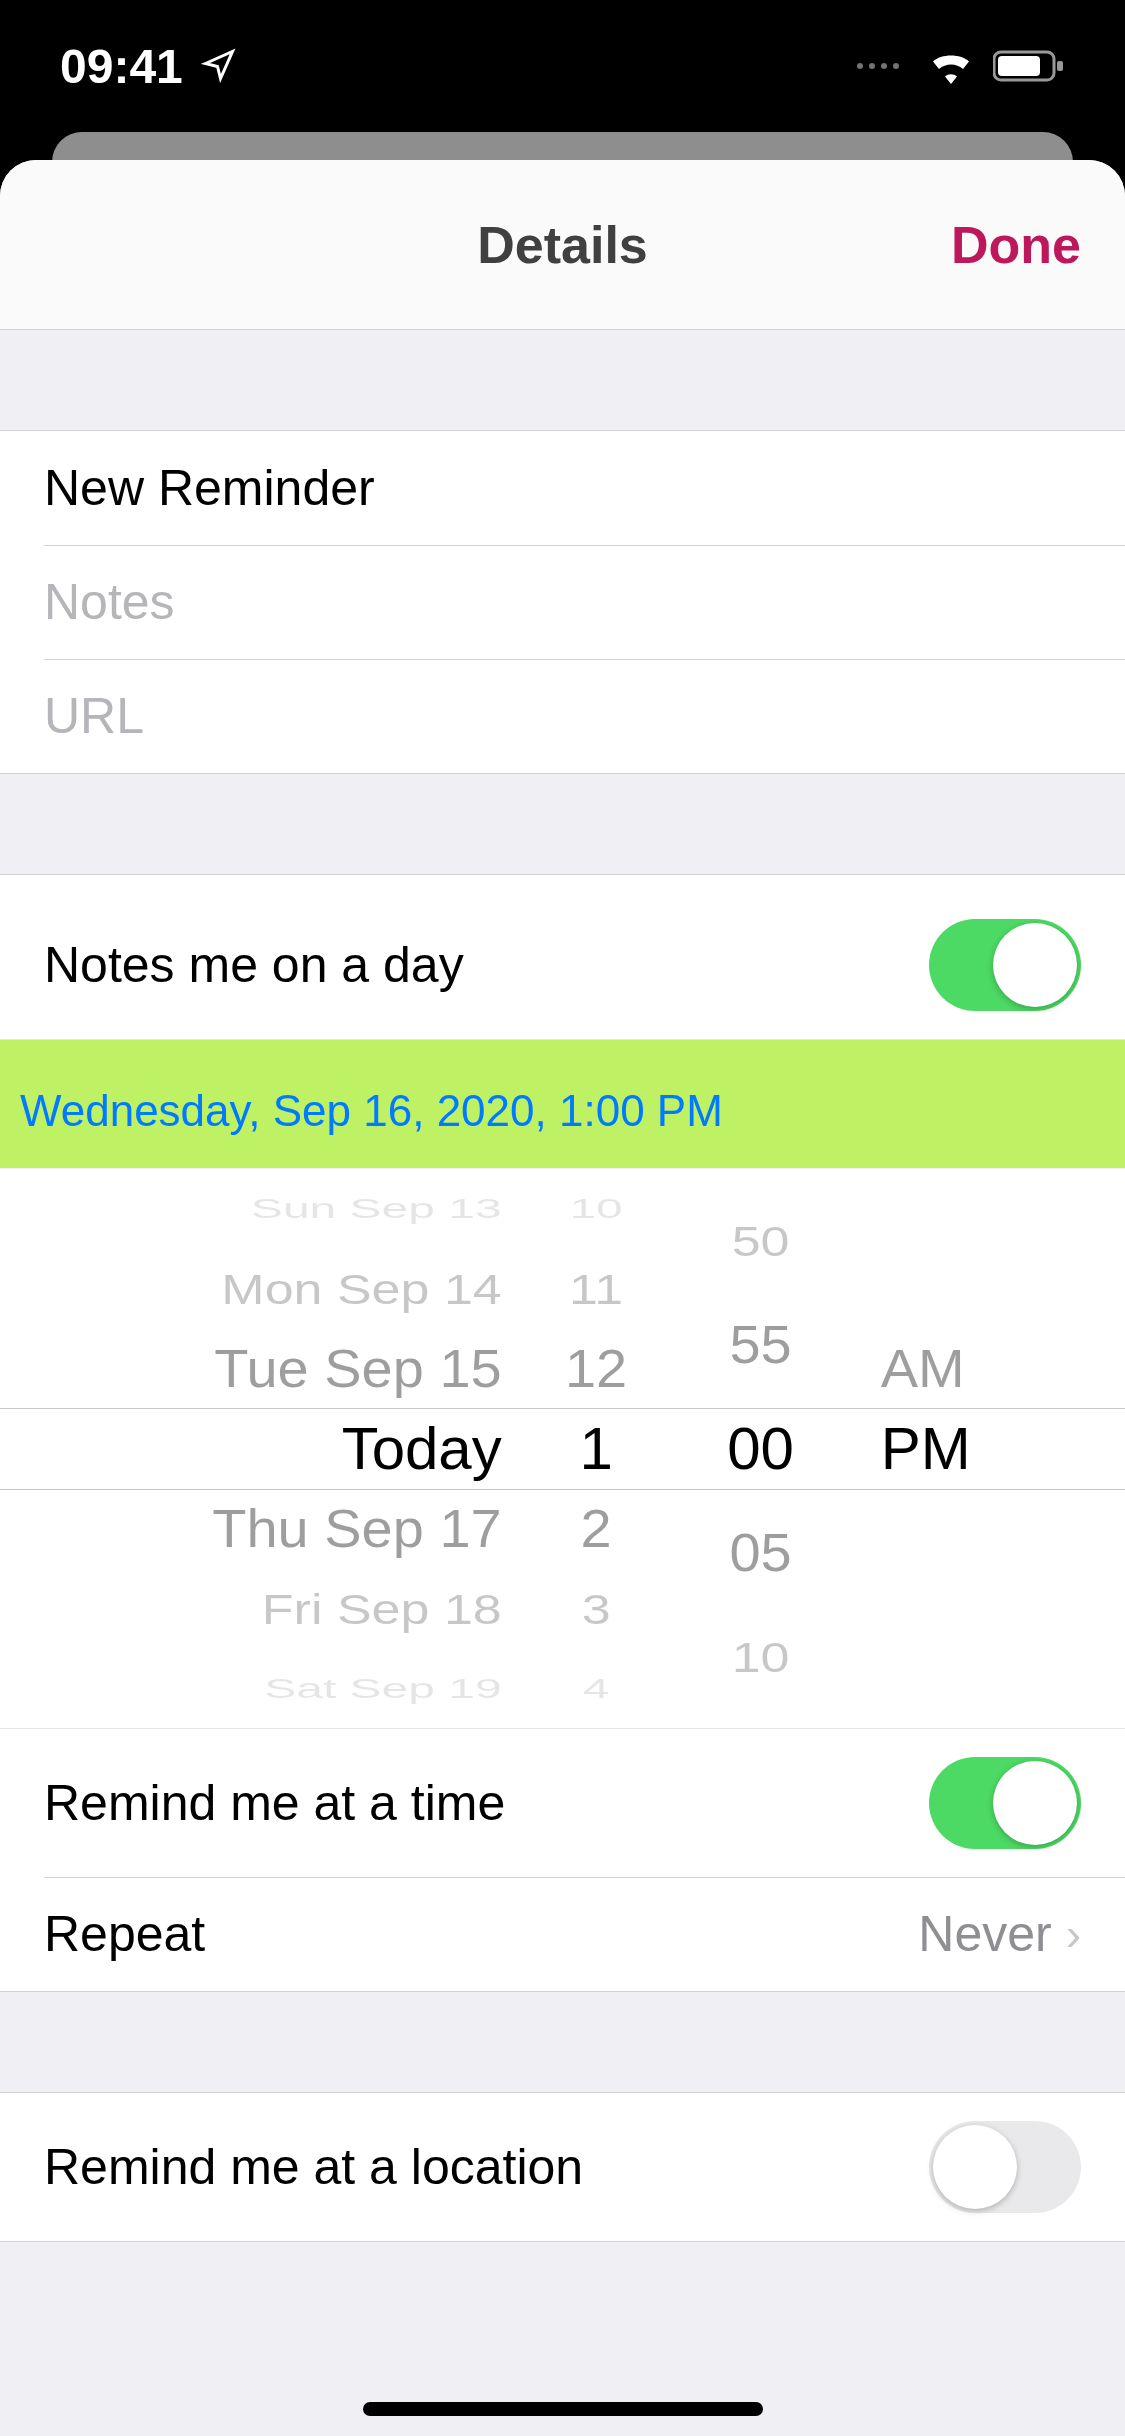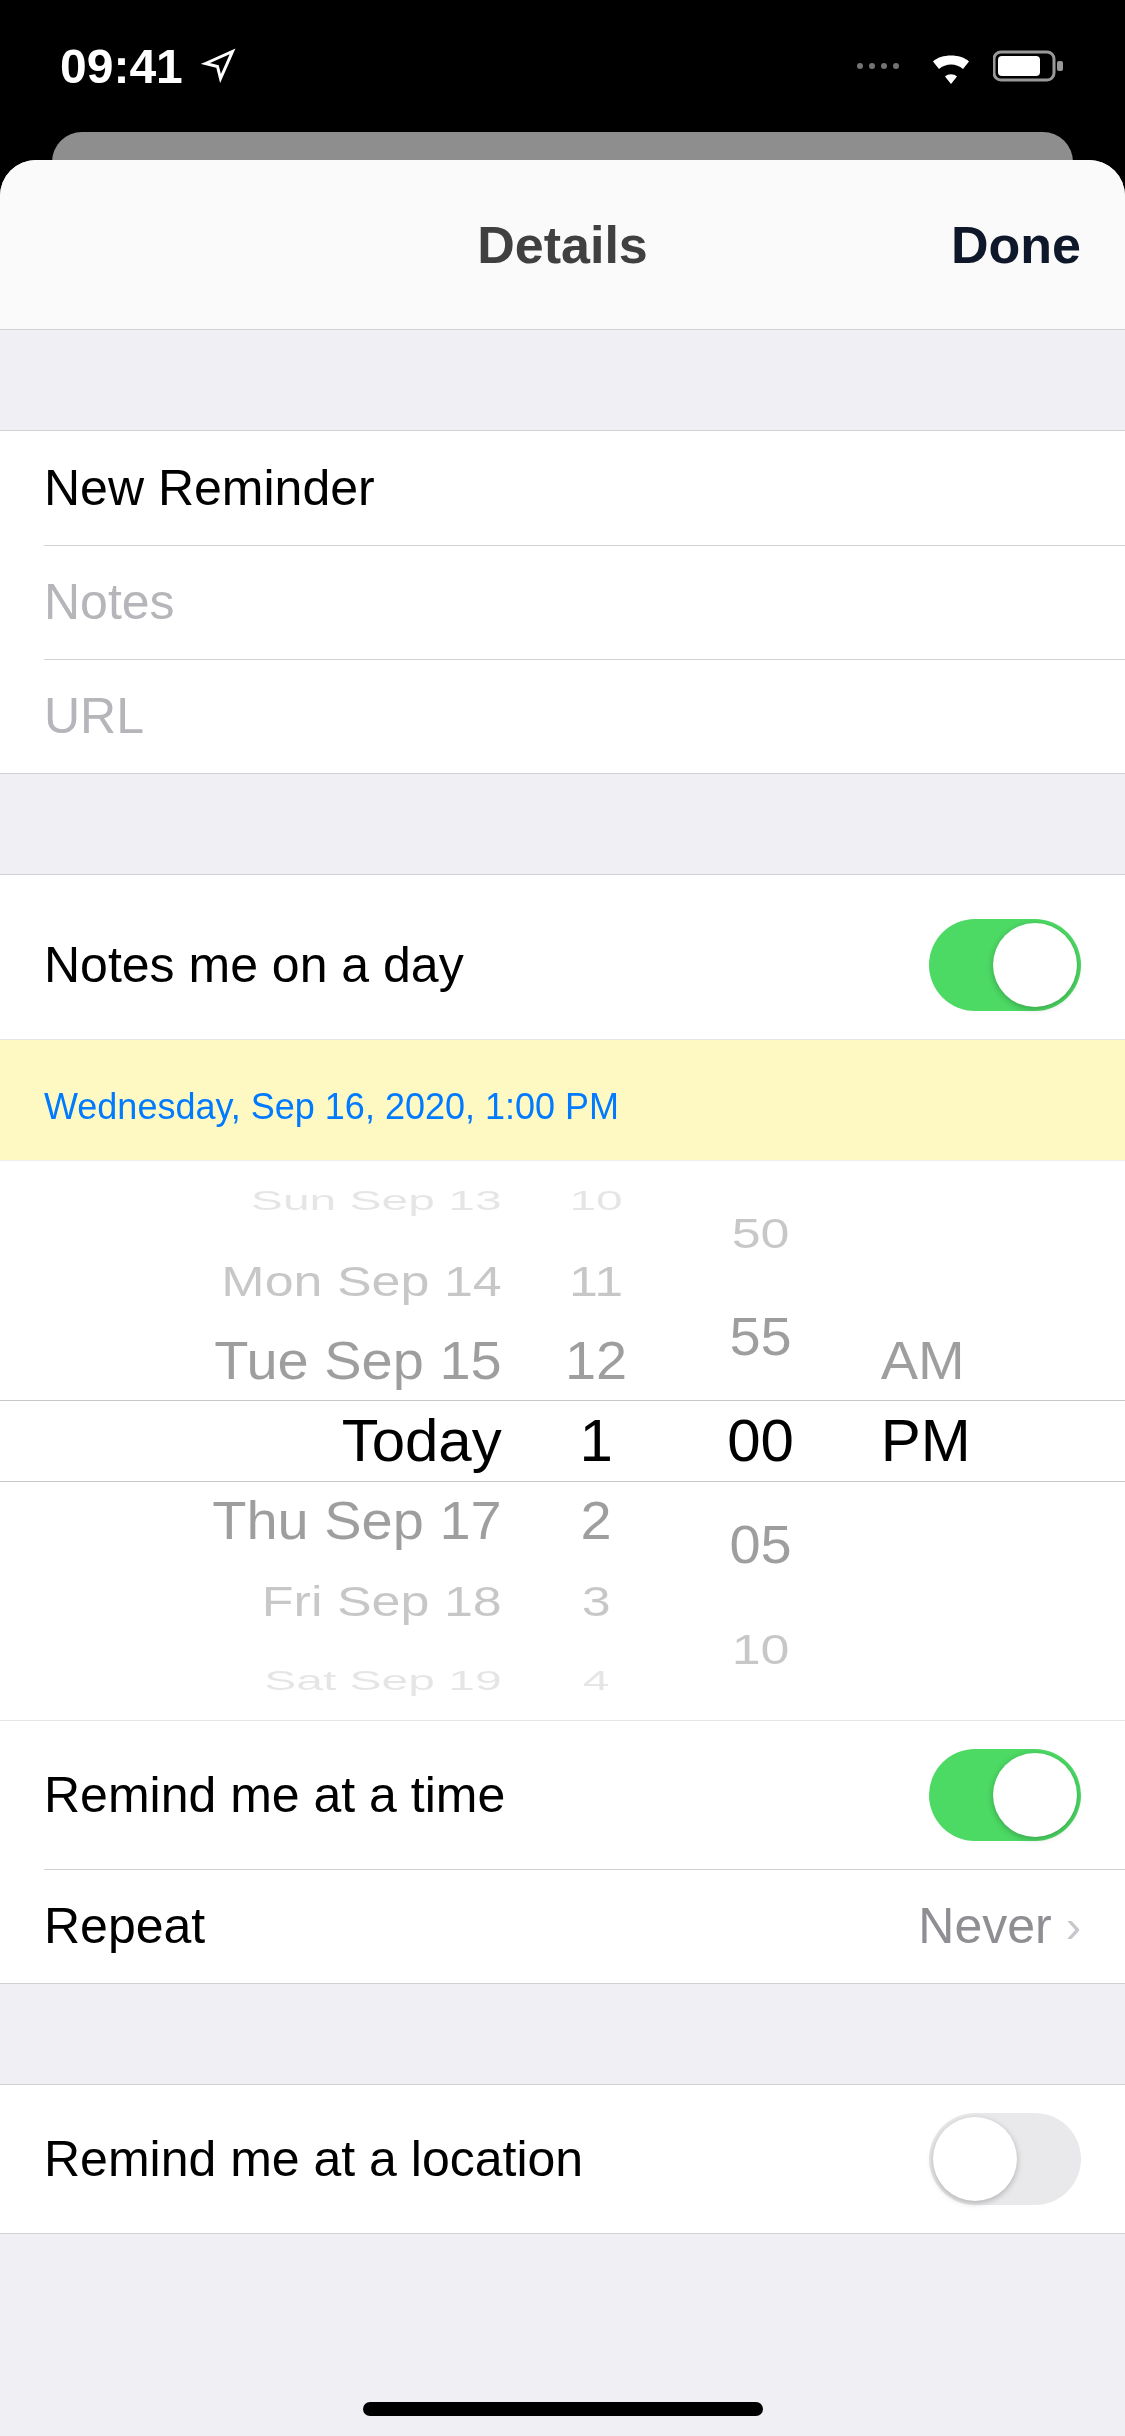--- a/index.html
+++ b/index.html
@@ -64,21 +64,21 @@
   .sheet-title {
     font-size: 52px;
     font-weight: 600;
     color: #404040;
   }
   .done-btn {
     position: absolute;
     right: 44px;
     font-size: 52px;
     font-weight: 600;
-    color: #0f172a;
+    color: #be185d;
   }
   .spacer { height: 100px; }
 
   .section {
     background: #fff;
     border-top: 1px solid #d1d1d4;
     border-bottom: 1px solid #d1d1d4;
   }
   .row {
     min-height: 108px;
@@ -105,23 +105,23 @@
     width: 100%;
     background: transparent;
   }
   .row input::placeholder { color: #b5b5ba; }
   .row .label { flex: 1; }
   .row .value { color: #8e8e93; font-size: 50px; margin-right: 14px; }
   .chevron { color: #c7c7cc; font-size: 46px; }
 
   .date-label {
     color: #007aff;
-    font-size: 36px;
-    padding: 46px 44px 32px;
-    background: #fef9c3;
+    font-size: 44px;
+    padding: 46px 20px 32px;
+    background: #bef264;
     border-top: 1px solid #e5e5e8;
   }
 
   
   .toggle {
     width: 152px;
     height: 92px;
     border-radius: 46px;
     position: relative;
     flex-shrink: 0;

